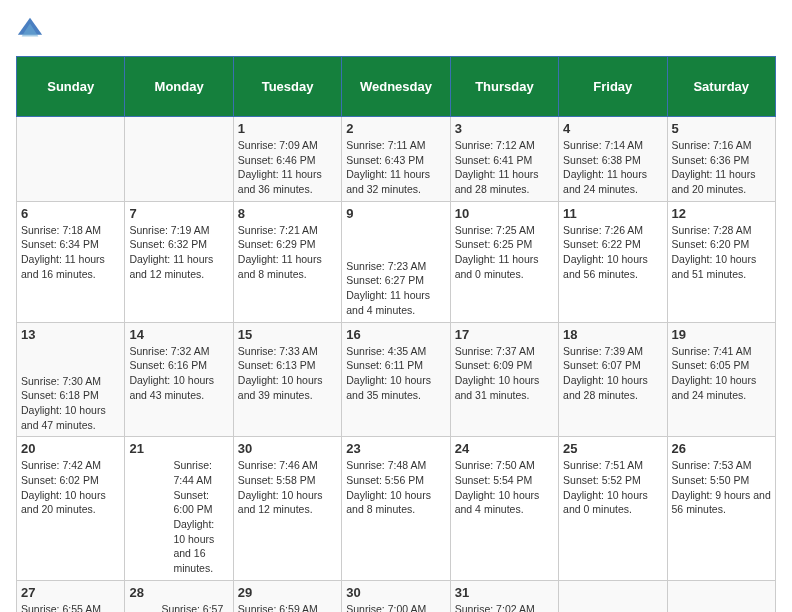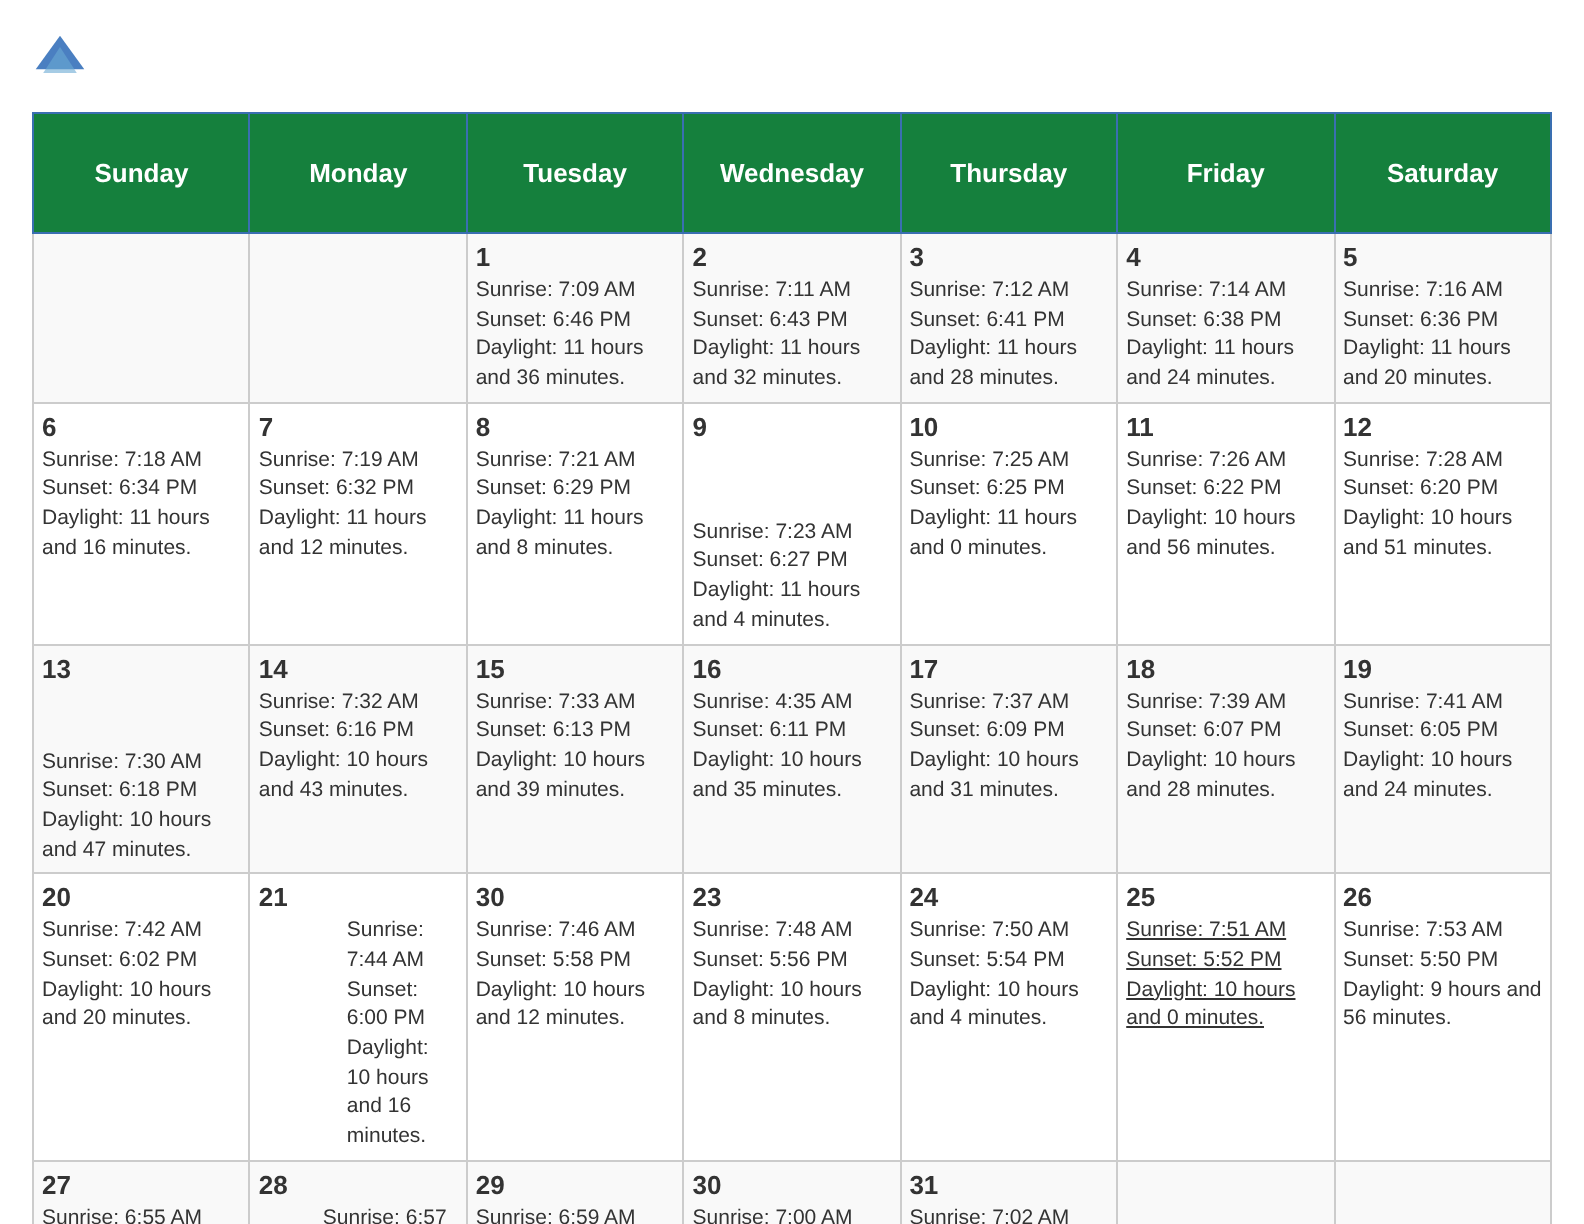--- a/index.html
+++ b/index.html
@@ -274,21 +274,21 @@
 Daylight: 10 hours and 8 minutes.</div>
         </td>
         <td>
           <span class="day-number">24</span>
           <div class="day-info" style="white-space: pre-line;">Sunrise: 7:50 AM
 Sunset: 5:54 PM
 Daylight: 10 hours and 4 minutes.</div>
         </td>
         <td>
           <span class="day-number">25</span>
-          <div class="day-info" style="white-space: pre-line; text-decoration: underline;">Sunrise: 7:51 AM
+          <div class="day-info" style="white-space: pre-line;">Sunrise: 7:51 AM
 Sunset: 5:52 PM
 Daylight: 10 hours and 0 minutes.</div>
         </td>
         <td>
           <span class="day-number">26</span>
           <div class="day-info" style="white-space: pre-line;">Sunrise: 7:53 AM
 Sunset: 5:50 PM
 Daylight: 9 hours and 56 minutes.</div>
         </td>
       </tr>

